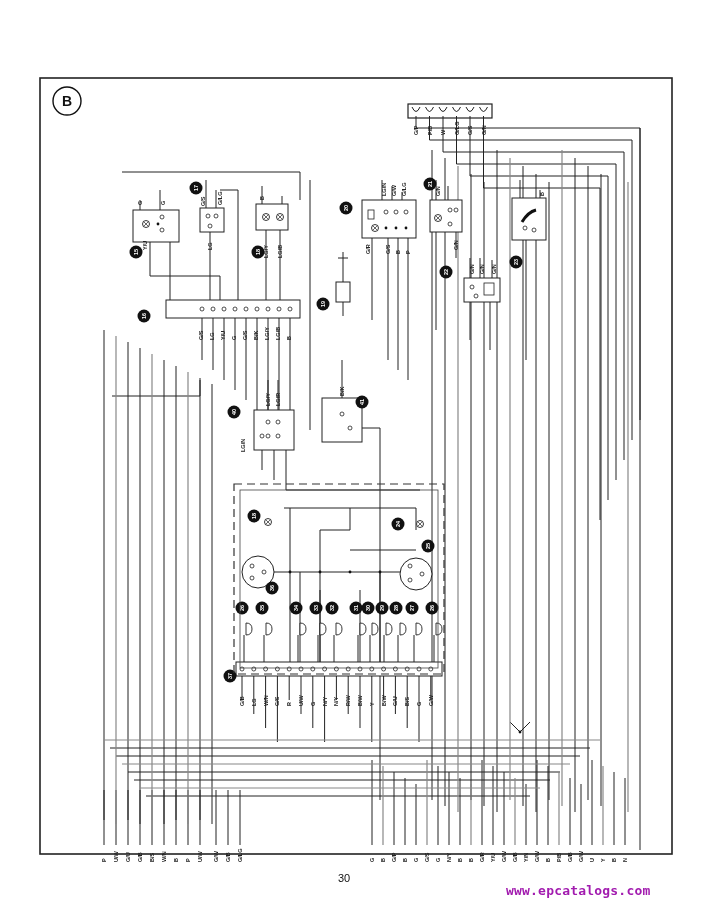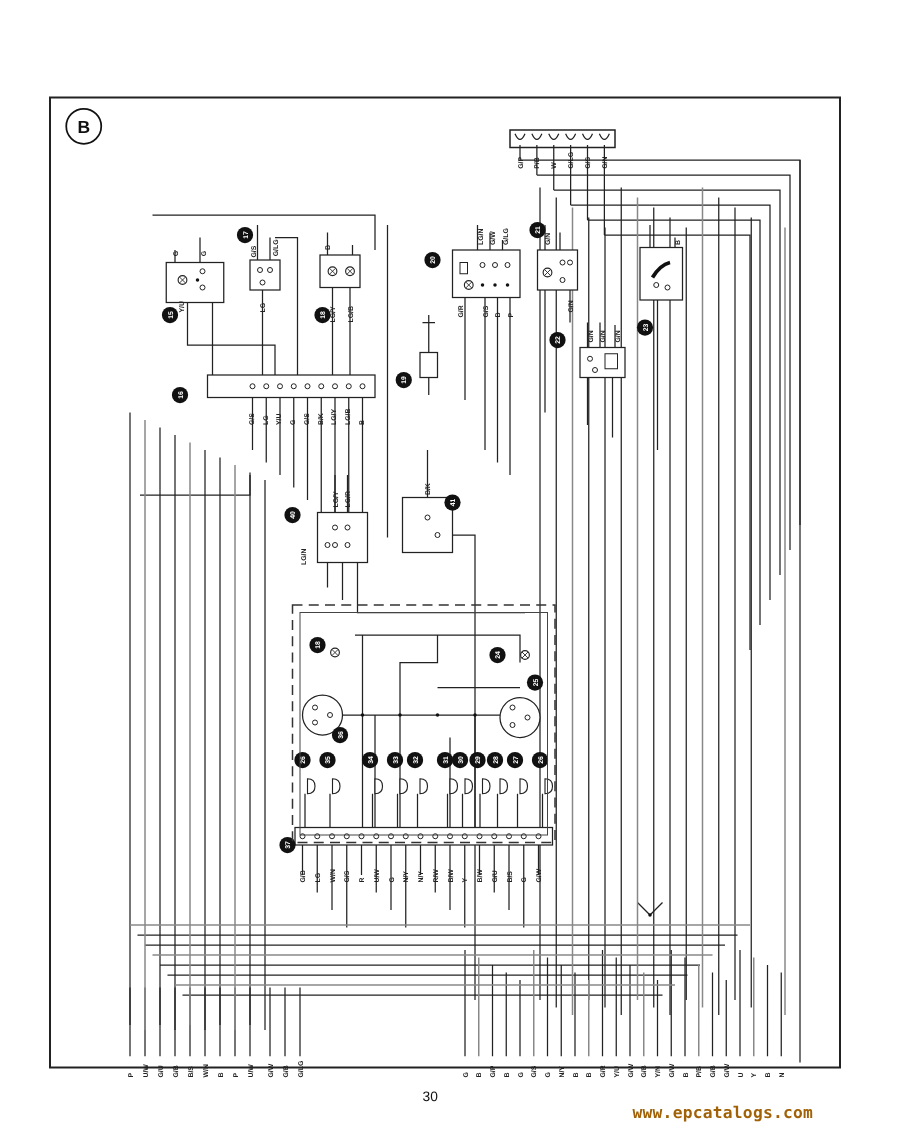--- a/index.html
+++ b/index.html
@@ -1,19 +1,19 @@
 <!DOCTYPE html>
 <html><head>
 <meta charset="utf-8">
 <style>
   html, body { margin: 0; padding: 0; background: #ffffff; }
   body { width: 718px; height: 906px; position: relative; overflow: hidden; font-family: "Liberation Sans", sans-serif; }
   #diagram { position: absolute; left: 0; top: 0; }
   .page-num { position: absolute; left: 338px; top: 872px; font-size: 11px; color: #111; font-family: "Liberation Sans", sans-serif; }
-  .watermark { position: absolute; left: 506px; top: 883px; font-size: 13px; font-weight: bold; color: #a16207; font-family: "DejaVu Sans Mono", monospace; letter-spacing: 0.2px; }
+  .watermark { position: absolute; left: 506px; top: 883px; font-size: 13px; font-weight: bold; color: #a21caf; font-family: "DejaVu Sans Mono", monospace; letter-spacing: 0.2px; }
   svg text { font-family: "Liberation Sans", sans-serif; }
 </style>
 </head>
 <body>
 
 <svg id="diagram" width="718" height="906" viewBox="0 0 718 906" xmlns="http://www.w3.org/2000/svg">
 
   <rect x="40" y="78" width="632" height="776" fill="none" stroke="#222" stroke-width="1.6"></rect>
 
   <g>

